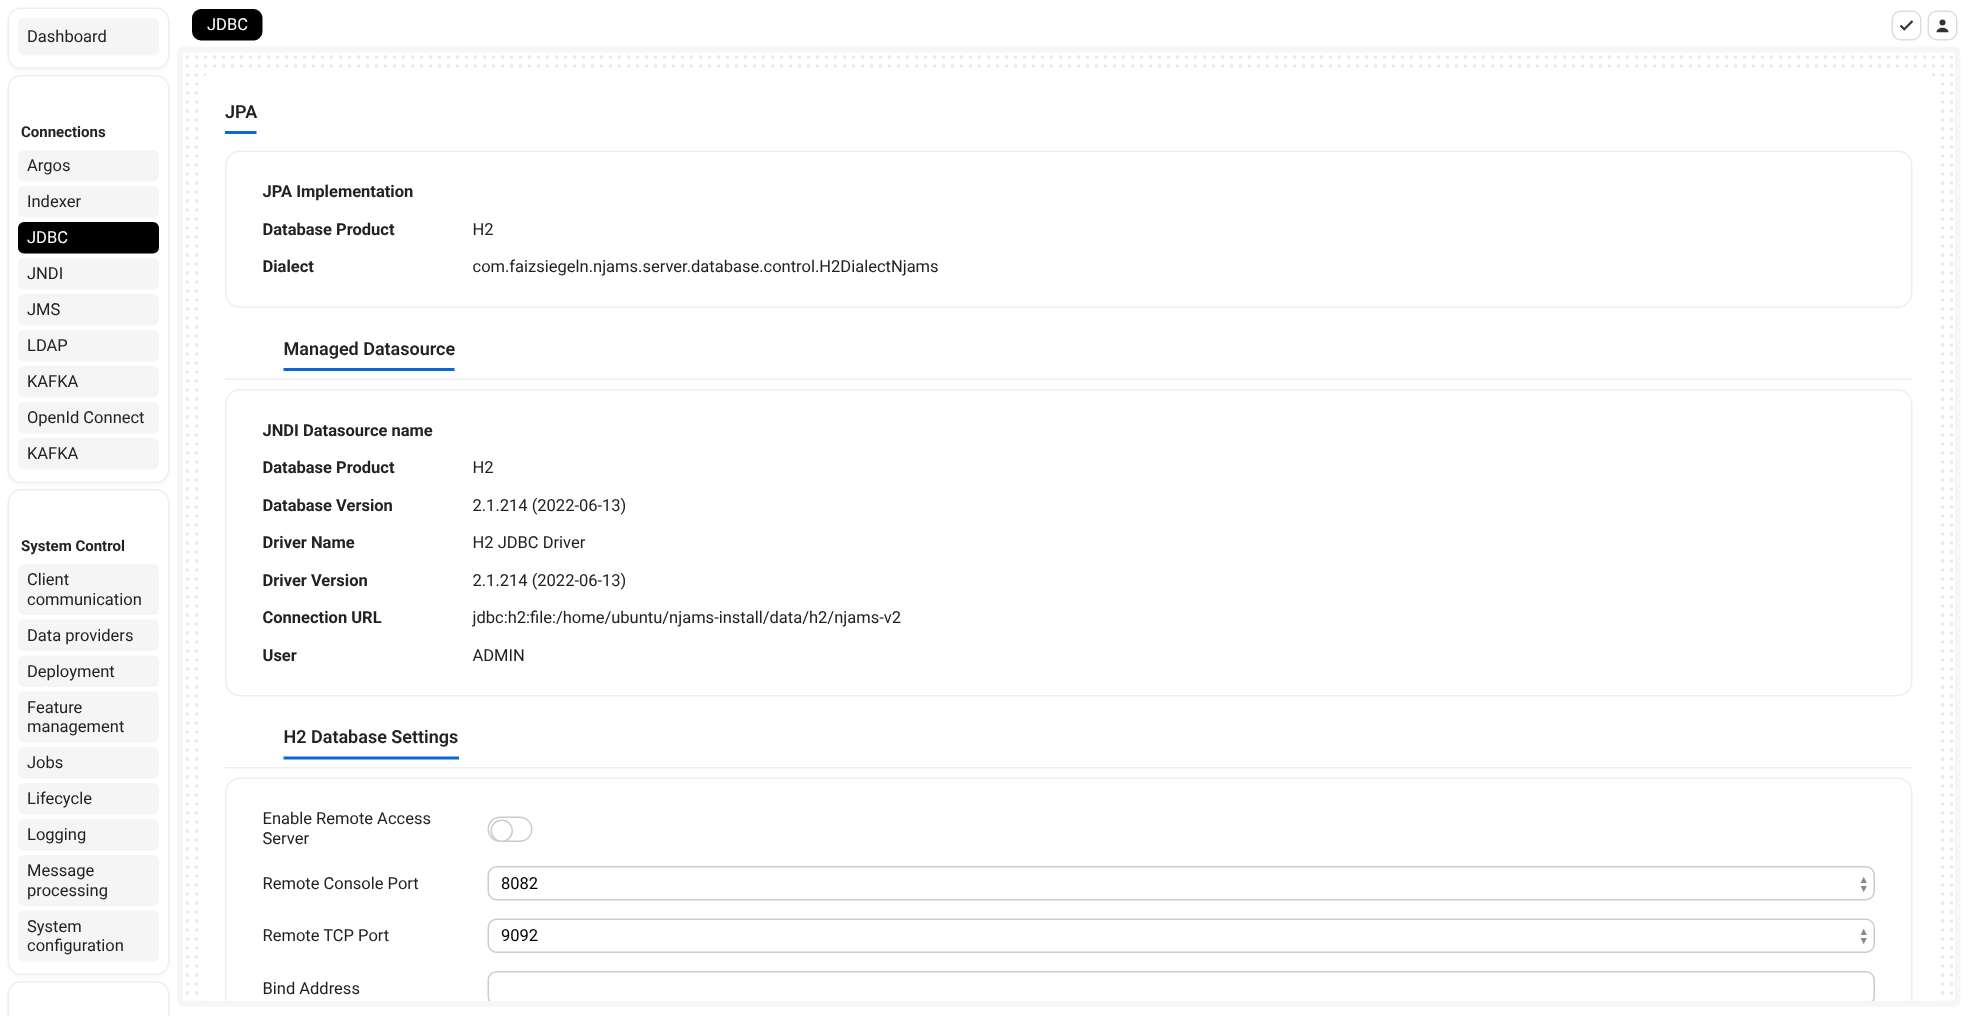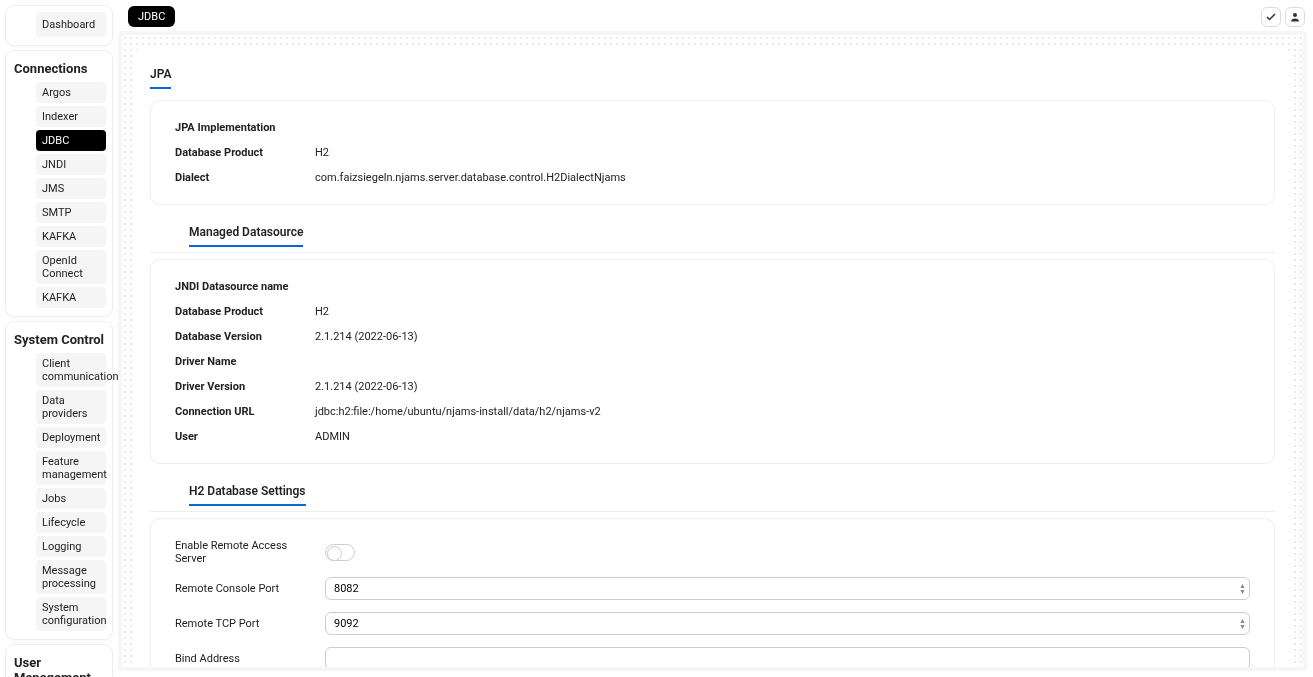--- a/index.html
+++ b/index.html
@@ -3,24 +3,24 @@
 <meta charset="utf-8">
 <style>
   * { box-sizing: border-box; }
   html, body {
     margin:0; padding:0; font-family:-apple-system,BlinkMacSystemFont,"Segoe UI",Roboto,Arial,sans-serif;
     font-size:12px; color:#222; background:#fff; width:1313px; height:677px; overflow:hidden;
   }
   .app { display:flex; height:100%; }
   .sidebar { width:118px; padding:6px; display:flex; flex-direction:column; gap:6px; overflow-y:auto; }
   .sidebar .group { background:#fff; border-radius:8px; box-shadow:0 0 0 1px #eee, 0 2px 4px rgba(0,0,0,0.04); padding:6px 6px 8px 6px; }
-  .sidebar .group-title { font-weight:700; font-size:13px; padding:4px 2px 6px 2px; }
+  .sidebar .group-title { font-weight:700; font-size:10px; padding:4px 2px 6px 2px;margin-top:22px; }
   .sidebar .item {
     font-size:11px; padding:4px 6px; border-radius:4px; background:#f5f5f5; margin-bottom:3px; cursor:pointer;
-    display:flex; align-items:center; gap:4px;margin-left:24px;
+    display:flex; align-items:center; gap:4px;
   }
   .sidebar .item:last-child { margin-bottom:0; }
   .sidebar .item.active { background:#000; color:#fff; }
   .sidebar .dash-item { font-size:11px; padding:6px 6px; }
 
   .main-wrap { flex:1; display:flex; flex-direction:column; height:100%; min-width:0; }
   .topbar { display:flex; align-items:center; padding:6px 8px 4px 10px; }
   .topbar .crumb {
     background:#000; color:#fff; font-size:11px; padding:4px 10px; border-radius:6px;
   }
@@ -99,21 +99,21 @@
       <div class="item active">
           <span>JDBC</span>
         </div>
       <div class="item">
           <span>JNDI</span>
         </div>
       <div class="item">
           <span>JMS</span>
         </div>
       <div class="item">
-          <span>SMTP</span>
+          <span>LDAP</span>
         </div>
       <div class="item">
           <span>KAFKA</span>
         </div>
       <div class="item">
           <span>OpenId Connect</span>
         </div>
       <div class="item">
           <span>KAFKA</span>
         </div>
@@ -207,20 +207,21 @@
           <div class="kv">
               <div class="k">Database Product</div>
               <div class="v">H2</div>
             </div>
           <div class="kv">
               <div class="k">Database Version</div>
               <div class="v">2.1.214 (2022-06-13)</div>
             </div>
           <div class="kv">
               <div class="k">Driver Name</div>
+              <div class="v">H2 JDBC Driver</div>
             </div>
           <div class="kv">
               <div class="k">Driver Version</div>
               <div class="v">2.1.214 (2022-06-13)</div>
             </div>
           <div class="kv">
               <div class="k">Connection URL</div>
               <div class="v">jdbc:h2:file:/home/ubuntu/njams-install/data/h2/njams-v2</div>
             </div>
           <div class="kv">

